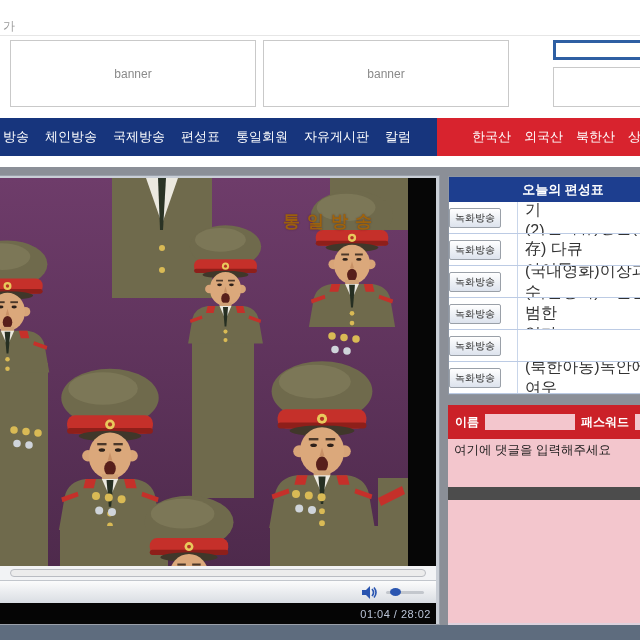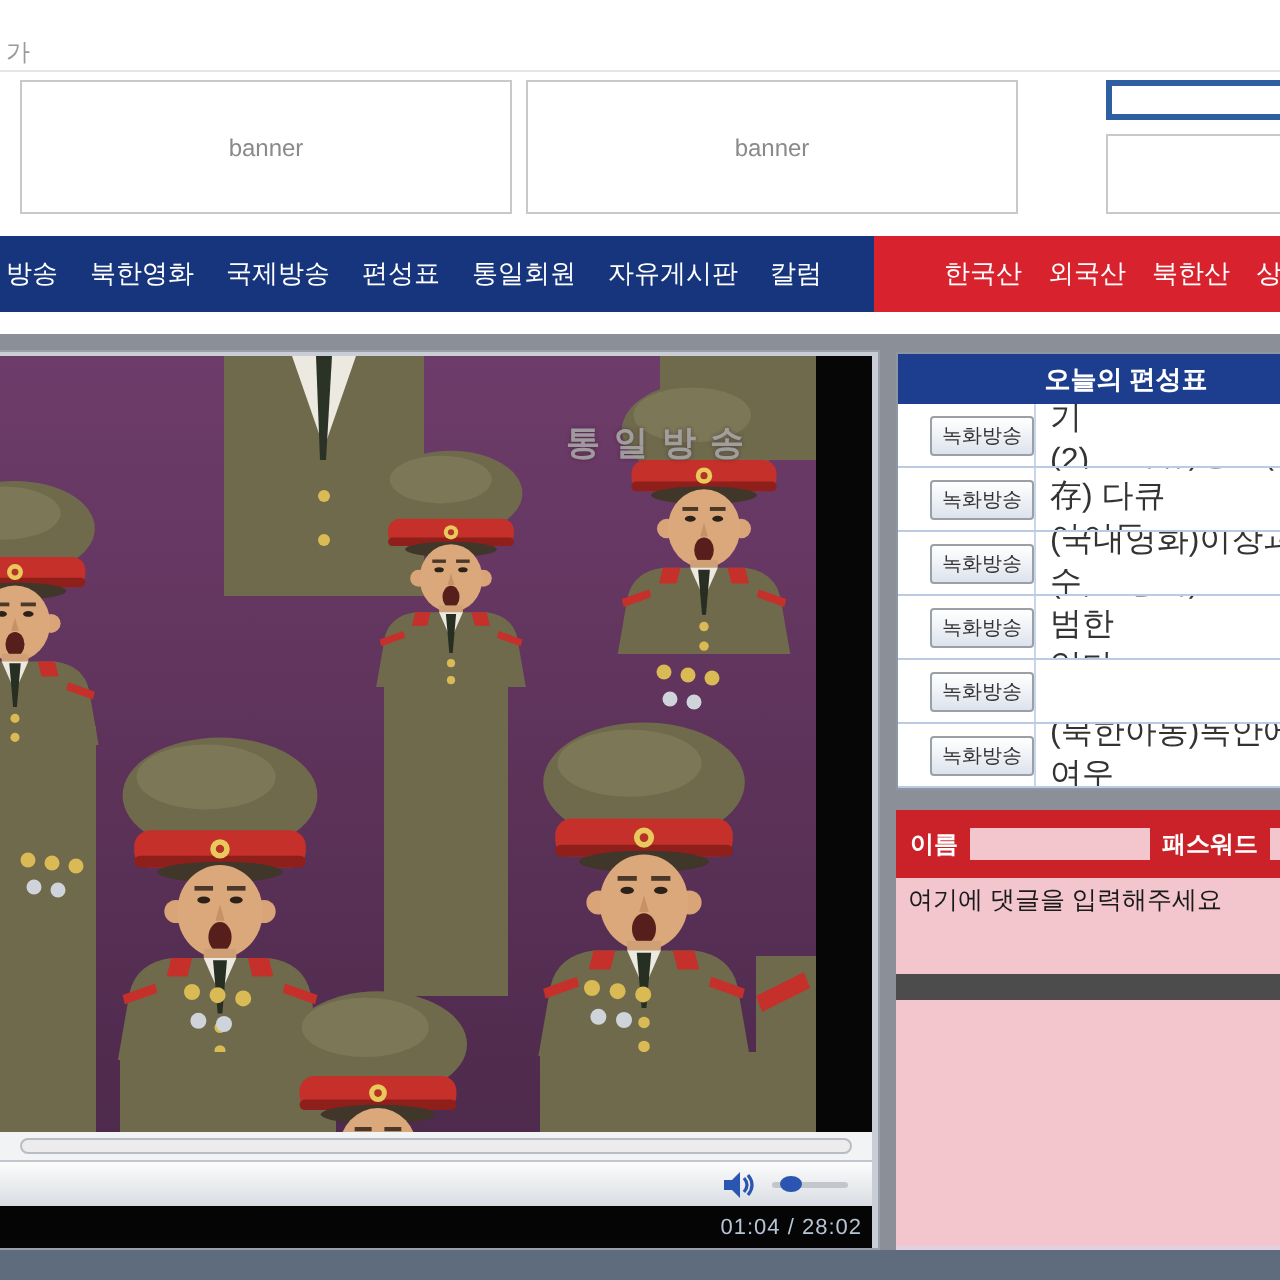--- a/index.html
+++ b/index.html
@@ -26,38 +26,38 @@
   .nav a{color:#fff;font-size:13px;font-weight:normal;text-decoration:none;white-space:nowrap;cursor:pointer;}
 
   .gray-area{position:absolute;left:0;top:167px;width:640px;height:458px;background:#8b8f97;}
   .bottom-strip{position:absolute;left:0;top:625px;width:640px;height:15px;background:#5e6c7e;}
 
   
   .player{position:absolute;left:0;top:175px;width:440px;height:450px;background:#c9ced6;
           border:1px solid #9aa0aa;border-left:none;box-sizing:border-box;padding:2px 3px 2px 0;}
   .video{position:relative;height:388px;background:#060606;overflow:hidden;}
   .video svg{position:absolute;left:0;top:0;}
-  .watermark{position:absolute;left:283px;top:32px;color:#a3a3a3;font-size:17px;font-weight:bold;
+  .watermark{position:absolute;left:283px;top:32px;color:#a16207;font-size:17px;font-weight:bold;
              letter-spacing:7px;opacity:.92;text-shadow:0 0 2px rgba(60,20,40,.5);white-space:nowrap;font-family:Liberation Mono, monospace;}
   .progress-strip{height:14px;background:#f2f3f5;display:flex;align-items:center;padding:0 10px;}
   .progress{height:6px;flex:1;background:#ececec;border:1px solid #b9bcc2;border-radius:4px;cursor:pointer;}
   .controls{height:22px;background:linear-gradient(#fcfcfc,#d9dde3);border-top:1px solid #c2c6cc;
             display:flex;align-items:center;justify-content:flex-end;gap:9px;padding-right:12px;}
   .vol-slider{width:38px;height:3px;background:#c3c7cd;border-radius:2px;position:relative;cursor:pointer;}
   .vol-thumb{position:absolute;left:4px;top:-3px;width:11px;height:8px;background:#2a55b0;border-radius:50%;}
   .infobar{height:21px;background:#050505;color:#b9c3d6;font-size:11px;display:flex;align-items:center;
            justify-content:flex-end;padding-right:5px;letter-spacing:.5px;}
 
   
   .schedule{position:absolute;left:448px;top:176px;width:230px;height:219px;background:#fff;
             border:1px solid #8e96a2;box-sizing:border-box;overflow:hidden;}
   .sched-header{height:25px;background:#1d3e8f;color:#fff;font-weight:bold;font-size:13px;
                 text-align:center;line-height:25px;}
   .srow{height:32px;box-sizing:border-box;border-bottom:1px solid #bccbe4;display:flex;align-items:center;overflow:hidden;background:#fff;}
-  .badge-cell{width:68px;height:100%;flex:none;display:flex;align-items:center;justify-content:flex-end;border-right:1px solid #c9d6ea;}
+  .badge-cell{width:68px;height:100%;flex:none;display:flex;align-items:center;justify-content:flex-start;border-right:1px solid #c9d6ea;}
   .badge{font-size:10px;color:#333;background:linear-gradient(#ffffff,#dde3ed);border:1px solid #9aa0a8;
          border-radius:2px;padding:2px 5px;white-space:nowrap;cursor:pointer;font-family:inherit;}
   .stitle{padding:1px 4px 1px 7px;font-size:16px;color:#333;line-height:1.3;white-space:pre-line;cursor:pointer;}
   .srow.clip .stitle{margin-top:-14px;}
 
   
   .comment{position:absolute;left:448px;top:405px;width:230px;height:220px;box-sizing:border-box;}
   .c-head{height:34px;background:#cb2128;display:flex;align-items:center;gap:6px;padding:0 7px;box-sizing:border-box;}
   .c-head label{color:#fff;font-weight:bold;font-size:12px;white-space:nowrap;}
   .c-head input{height:16px;border:none;background:#f3c6cd;outline:none;padding:0 3px;font-size:11px;}
@@ -82,21 +82,21 @@
     </div>
   <div class="banner b2">
       <span>banner</span>
     </div>
   <input class="search-box" style="">
   <div class="side-white-box"></div>
 
   <div class="nav">
     <div class="nav-blue">
       <a>방송</a>
-      <a>북한영화</a>
+      <a>체인방송</a>
       <a>국제방송</a>
       <a>편성표</a>
       <a>통일회원</a>
       <a>자유게시판</a>
       <a>칼럼</a>
     </div>
     <div class="nav-red">
       <a>한국산</a>
       <a>외국산</a>
       <a>북한산</a>

